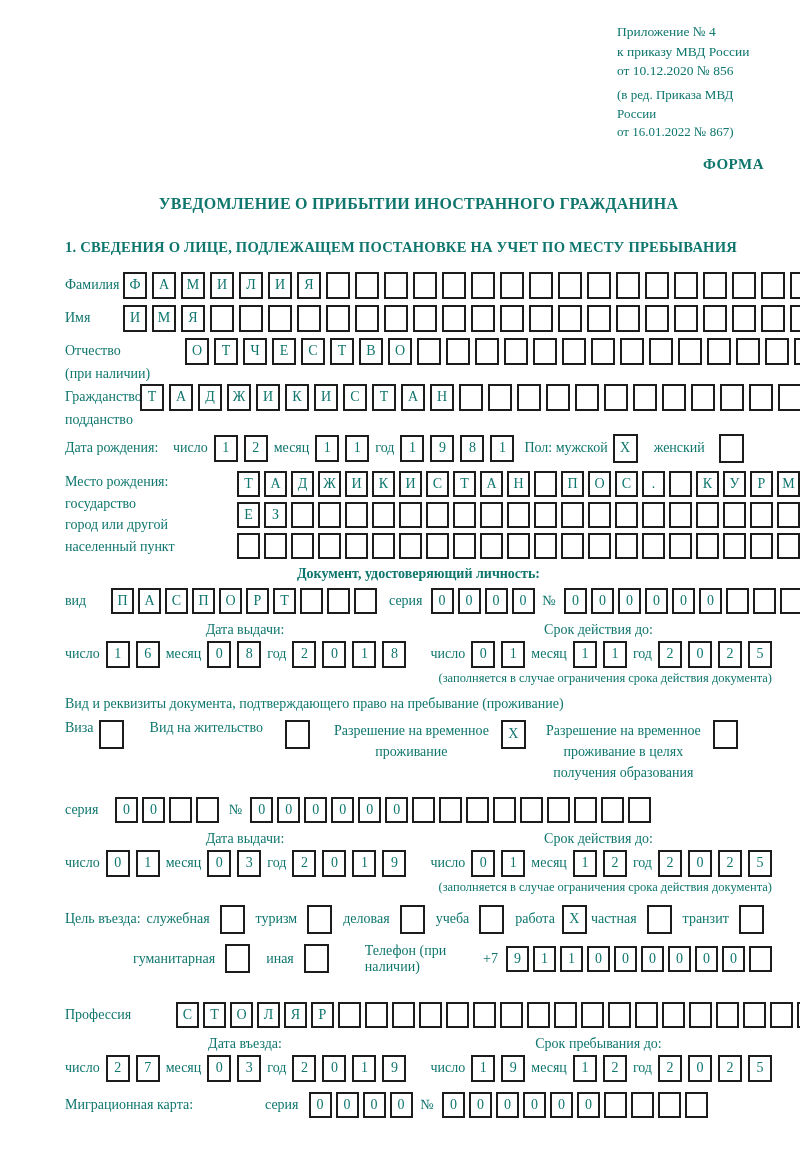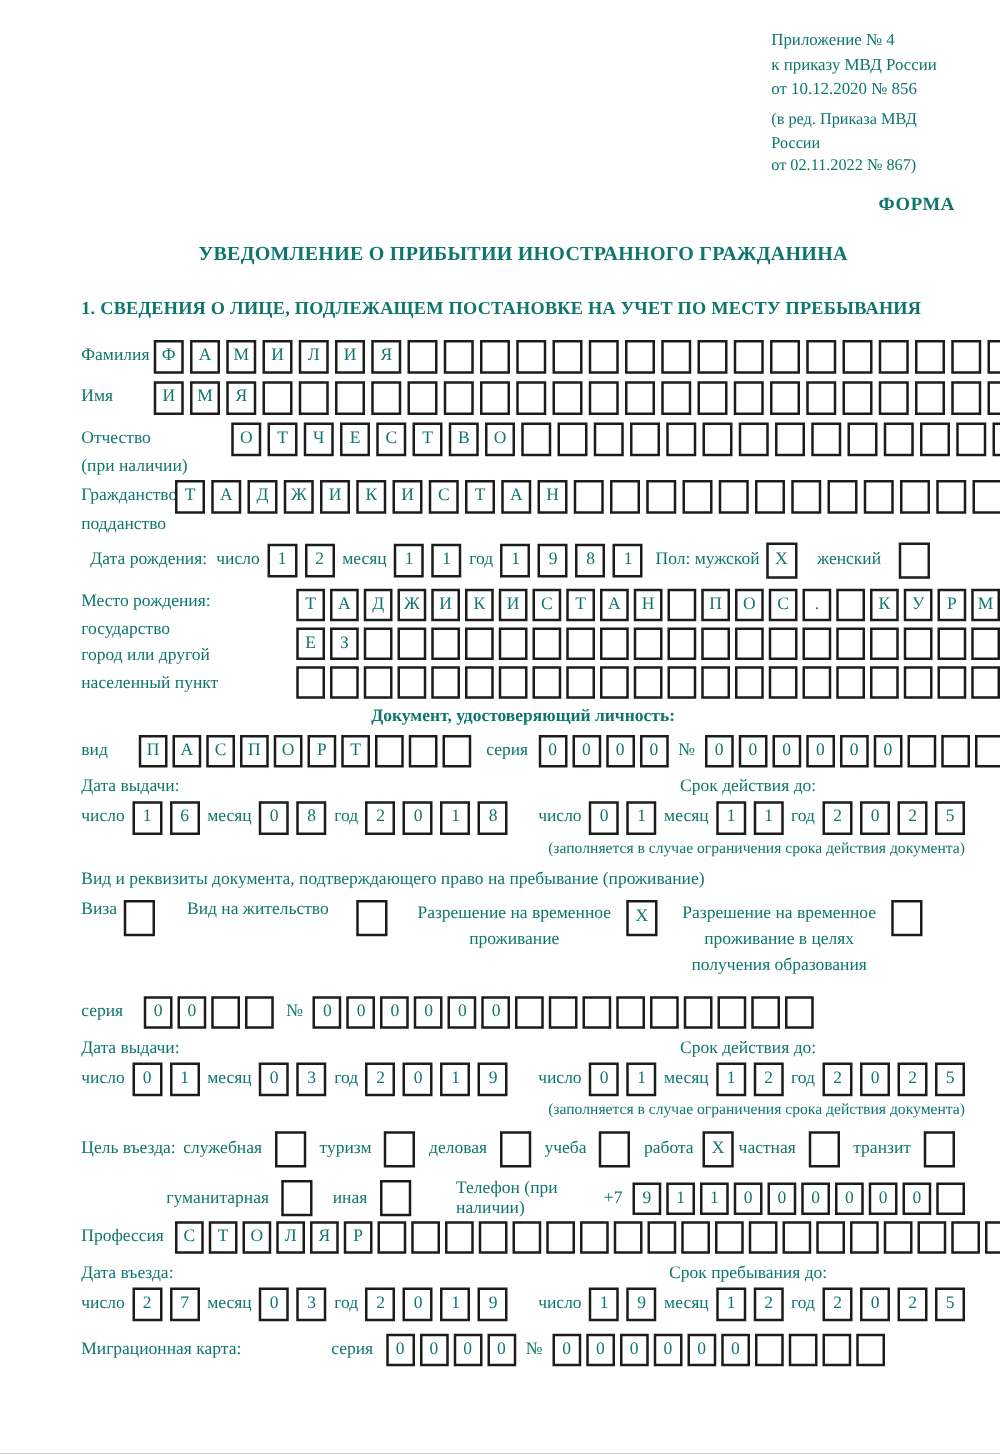--- a/index.html
+++ b/index.html
@@ -25,21 +25,21 @@
     width:20px;height:23px;border:2px solid #1c1c1c;flex:none;background:#fff;
     display:flex;align-items:center;justify-content:center;
     font-size:14px;line-height:1;
   }
   .compact .box{width:19px;height:22px;}
   .cbx .box{width:21px;height:25px;}
   .cbx{margin-left:5px;}
   .dategrp{display:flex;align-items:center;gap:6px;}
   .dategrp .boxes{gap:6px;}
   .twocol{display:flex;margin-top:8px;}
-  .col-l{width:360px;}
+  .col-l{width:360px;text-align:center;}
   .col-r{flex:1;text-align:center;}
   .note-r{text-align:right;font-size:12.5px;margin-top:3px;}
   .heading-c{text-align:center;font-weight:bold;margin-top:8px;}
   .bp{display:flex;margin-top:8px;gap:32px;}
   .bp-lbls{flex:none;width:140px;line-height:1.55;}
   .bp-rows .boxes{margin-bottom:5px;}
   .permits{display:flex;align-items:flex-start;margin-top:8px;}
   .permit{display:flex;align-items:flex-start;}
   .permit .txt{text-align:center;line-height:1.5;}
   .purpose-opt{display:flex;align-items:center;margin-left:11px;}
@@ -48,21 +48,21 @@
 </head>
 <body>
 
 <div class="page">
 
   <div class="annex">
     <div>Приложение № 4</div>
     <div>к приказу МВД России</div>
     <div>от 10.12.2020 № 856</div>
     <div class="amend gap">(в ред. Приказа МВД России</div>
-    <div class="amend">от 02.11.2022 № 867)</div>
+    <div class="amend">от 16.01.2022 № 867)</div>
   </div>
 
   <div class="forma">ФОРМА</div>
 
   <div class="title">
     <div>УВЕДОМЛЕНИЕ О ПРИБЫТИИ ИНОСТРАННОГО ГРАЖДАНИНА</div>
   </div>
 
   <div class="sec1">1. СВЕДЕНИЯ О ЛИЦЕ, ПОДЛЕЖАЩЕМ ПОСТАНОВКЕ НА УЧЕТ ПО МЕСТУ ПРЕБЫВАНИЯ</div>
 
@@ -178,21 +178,21 @@
         <span class="box"></span>
         <span class="box"></span>
         <span class="box"></span>
         <span class="box"></span>
         <span class="box"></span>
         <span class="box"></span>
       </span>
   </div>
   <div class="sub">подданство</div>
 
-  <div class="row" style="text-align:center;">
+  <div class="row" style="">
     <span class="lbl" style="width:108px;">Дата рождения:</span>
     <span class="dategrp">
       <span>число</span>
       <span class="boxes">
           <span class="box">1</span>
           <span class="box">2</span>
         </span>
       <span>месяц</span>
       <span class="boxes">
           <span class="box">1</span>
@@ -563,21 +563,21 @@
         <span class="box">0</span>
         <span class="box">0</span>
         <span class="box">0</span>
         <span class="box">0</span>
         <span class="box">0</span>
         <span class="box">0</span>
         <span class="box"></span>
       </span>
   </div>
 
-  <div class="row" style="margin-top:2px;">
+  <div class="row" style="margin-top:27px;gap:36px;">
     <span class="lbl" style="width:75px;">Профессия</span>
     <span class="boxes compact">
         <span class="box">С</span>
         <span class="box">Т</span>
         <span class="box">О</span>
         <span class="box">Л</span>
         <span class="box">Я</span>
         <span class="box">Р</span>
         <span class="box"></span>
         <span class="box"></span>

